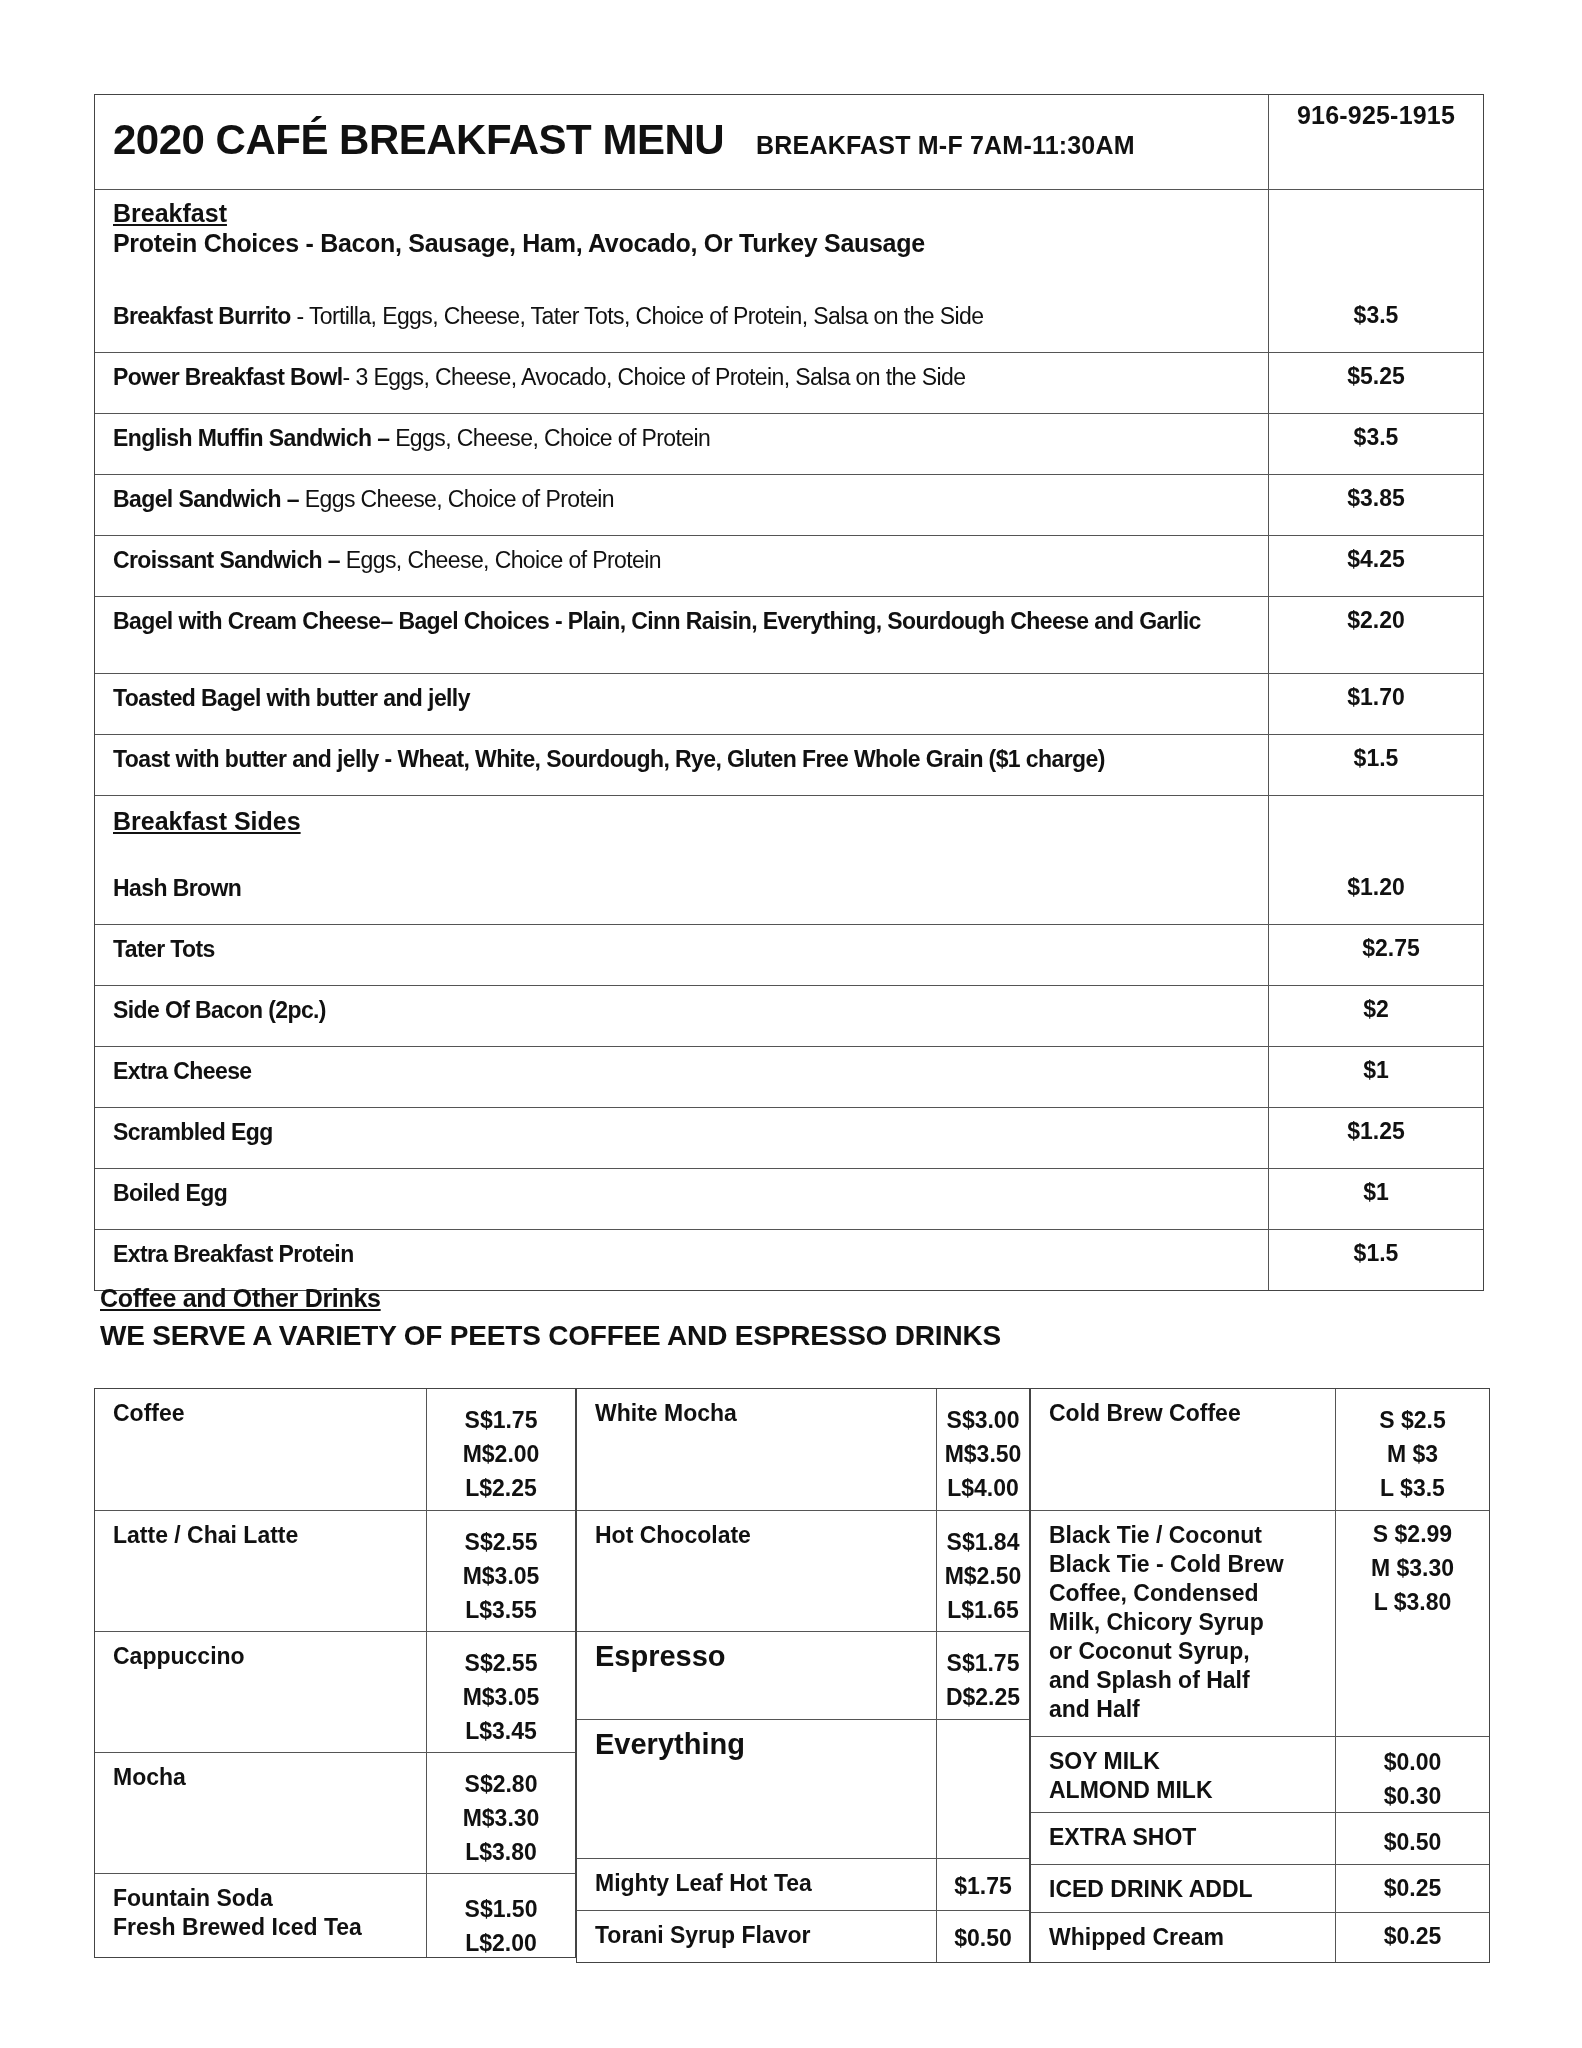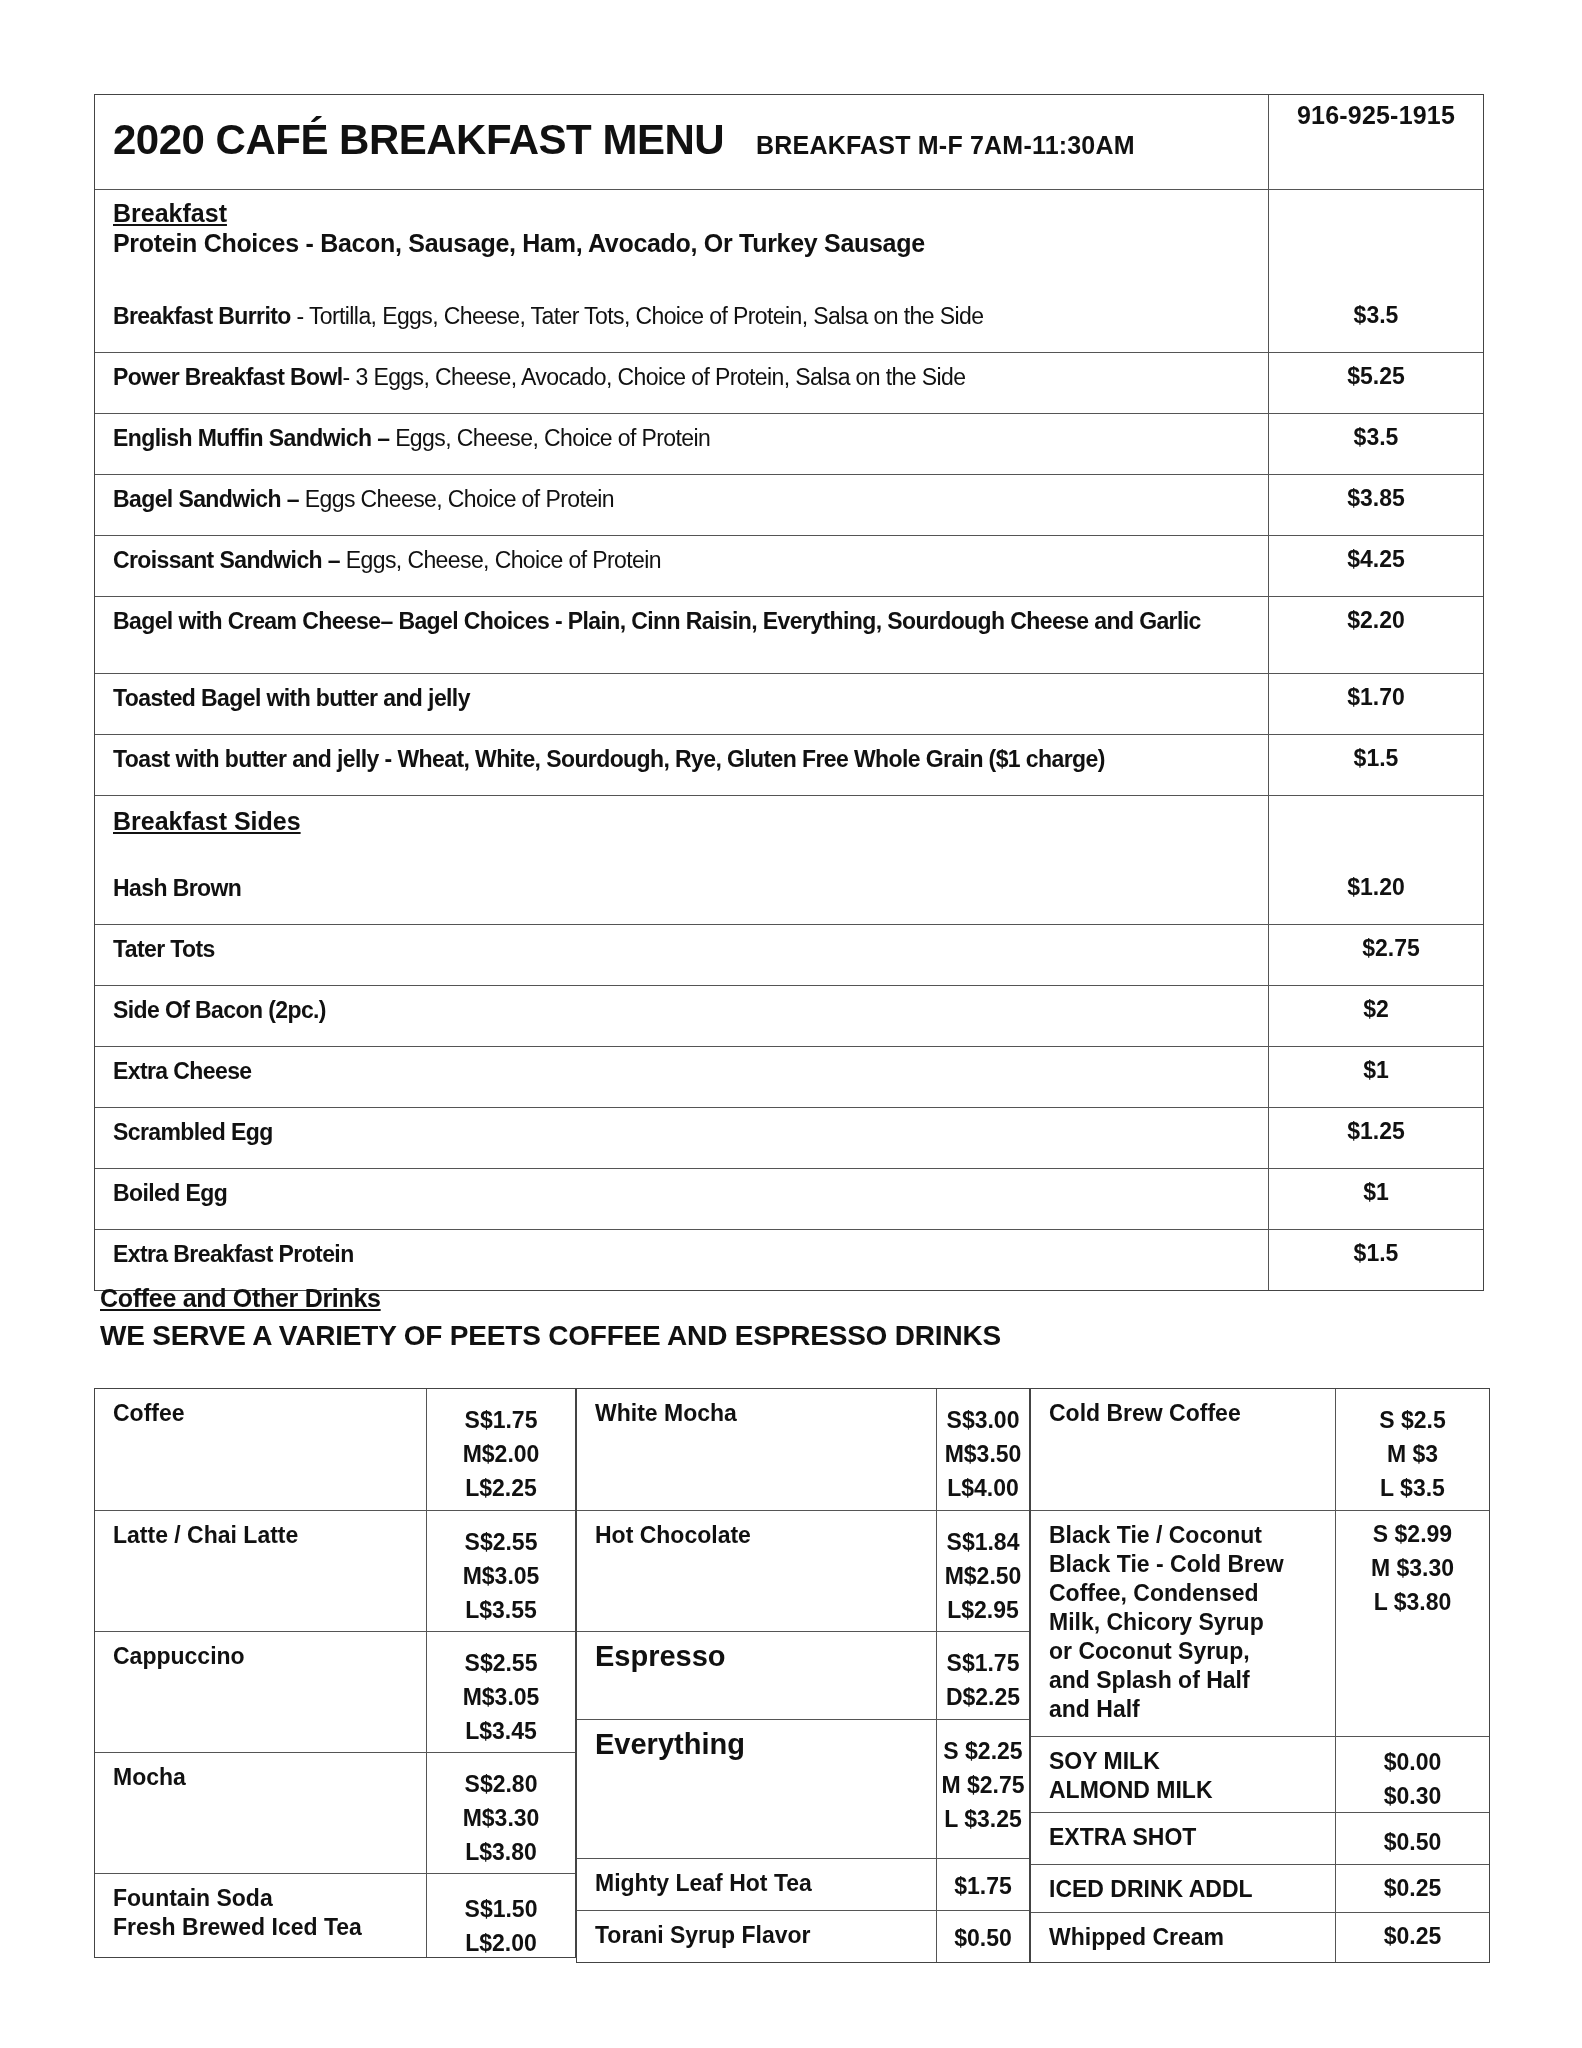--- a/index.html
+++ b/index.html
@@ -238,40 +238,35 @@
         <span class="pl">L$4.00</span>
       </div>
     </div>
     <div class="drow" style="height: 121px;">
       <div class="dname">
         <div>Hot Chocolate</div>
       </div>
       <div class="dprice">
         <span class="pl">S$1.84</span>
         <span class="pl">M$2.50</span>
-        <span class="pl">L$2.95</span>
+        <span class="pl">L$1.65</span>
       </div>
     </div>
     <div class="drow" style="height: 88px;">
       <div class="dname big">
         <div>Espresso</div>
       </div>
       <div class="dprice">
         <span class="pl">S$1.75</span>
         <span class="pl">D$2.25</span>
       </div>
     </div>
     <div class="drow" style="height: 139px;">
       <div class="dname big">
         <div>Everything</div>
-      </div>
-      <div class="dprice">
-        <span class="pl">S $2.25</span>
-        <span class="pl">M $2.75</span>
-        <span class="pl">L $3.25</span>
       </div>
     </div>
     <div class="drow" style="height: 52px;">
       <div class="dname">
         <div>Mighty Leaf Hot Tea</div>
       </div>
       <div class="dprice" style="padding-top: 10px;">
         <span class="pl">$1.75</span>
       </div>
     </div>

